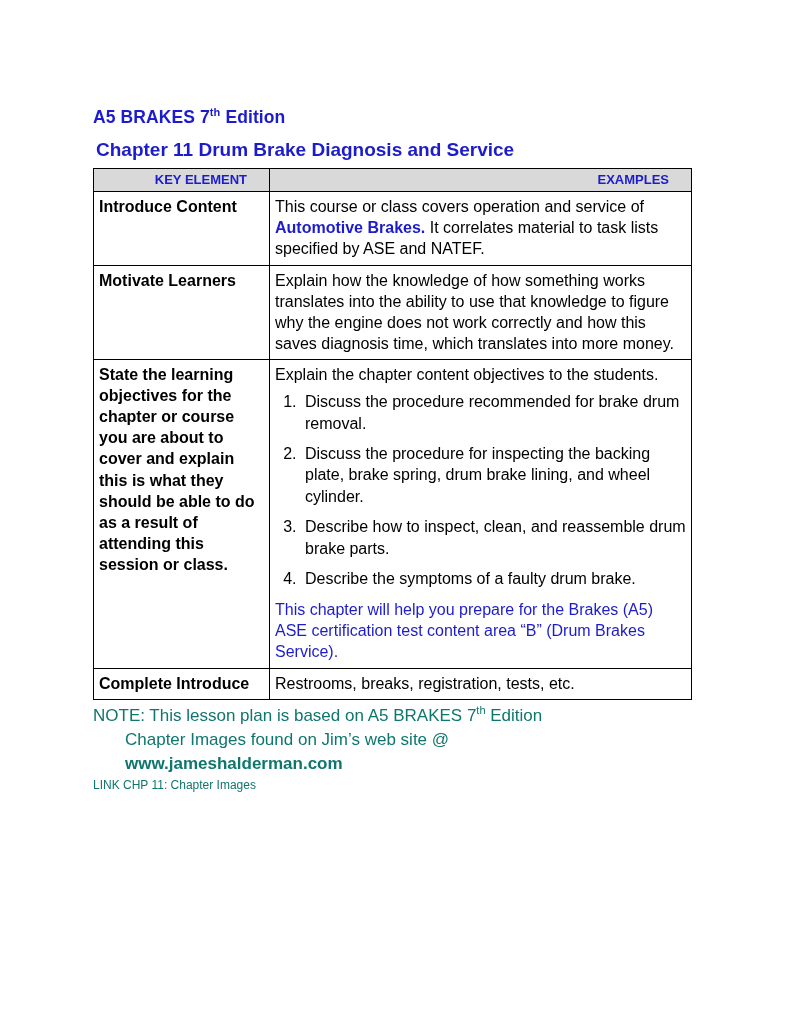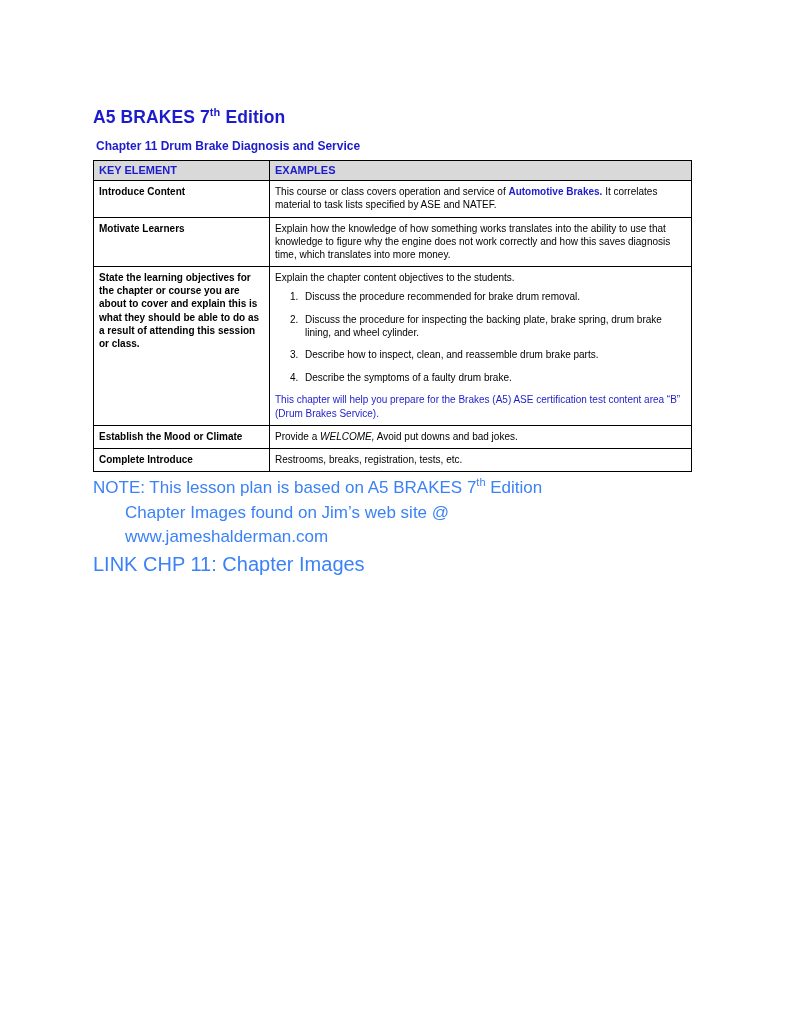--- a/index.html
+++ b/index.html
@@ -35,21 +35,21 @@
     letter-spacing: 0.1px;
     margin: 0 0 12px 0;
     line-height: 1.1;
   }
   .doc-title sup {
     font-size: 11px;
     vertical-align: super;
     line-height: 0;
   }
   .chapter-title {
-    font-size: 12px;
+    font-size: 19px;
     font-weight: bold;
     color: #1c1ccc;
     margin: 0 0 6px 0;
     padding-left: 3px;
     line-height: 1.2;
   }
   .section-title {
     font-size: 14.5px;
     font-weight: bold;
     color: #1c1ccc;
@@ -61,30 +61,30 @@
   table.lesson {
     border-collapse: collapse;
     width: 598px;
     table-layout: fixed;
     margin: 0;
   }
   table.lesson td, table.lesson th {
     border: 1px solid #000000;
     vertical-align: top;
     padding: 4px 5px 5px 5px;
-    font-size: 10px;
+    font-size: 16px;
     line-height: 1.32;
   }
   table.lesson th {
     background: #d9d9d9;
-    text-align: left;
+    text-align: right;
     font-weight: bold;
-    font-size: 11px;
+    font-size: 13px;
     color: #1c1ccc;
-    padding: 2px 5px 3px 5px;
+    padding: 2px 22px 3px 5px;
   }
   col.c1 { width: 176px; }
   col.c2 { width: 422px; }
   td.key {
     font-weight: bold;
     font-size: 11.5px;
   }
   .blue-bold { color: #1c1ccc; font-weight: bold; }
   .italic { font-style: italic; }
   ol.objectives {
@@ -100,31 +100,31 @@
   .obj-note {
     margin-top: 8px;
     color: #1c1ccc;
     font-weight: normal;
     line-height: 1.34;
   }
   .note-block {
     margin-top: 4px;
     font-size: 17px;
     line-height: 1.42;
-    color: #3b82f6;
+    color: #0f766e;
   }
   .note-block sup {
     font-size: 11px;
     vertical-align: super;
     line-height: 0;
   }
   .note-line2 { padding-left: 32px; }
-  .note-line3 { padding-left: 32px; }
+  .note-line3 { padding-left: 32px; font-weight: bold; }
   .link-line {
-    font-size: 20px;
+    font-size: 12px;
     margin-top: 1px;
   }
   td.tight { padding-top: 3px; padding-bottom: 3px; }
 </style>
 </head>
 <body>
 
 <div class="page">
   <div class="content">
 
@@ -162,24 +162,20 @@
             <ol class="objectives">
               <li>Discuss the procedure recommended for brake drum removal.</li>
               <li>Discuss the procedure for inspecting the backing plate, brake spring, drum brake lining, and wheel cylinder.</li>
               <li>Describe how to inspect, clean, and reassemble drum brake parts.</li>
               <li>Describe the symptoms of a faulty drum brake.</li>
             </ol>
             <div class="obj-note">This chapter will help you prepare for the Brakes (A5) ASE certification test content area “B” (Drum Brakes Service).</div>
           </td>
         </tr>
 
-        <tr>
-          <td class="key tight">Establish the Mood or Climate</td>
-          <td class="tight"><span>Provide a </span><span class="italic">WELCOME,</span><span> Avoid put downs and bad jokes.</span></td>
-        </tr>
 
         <tr>
           <td class="key tight">Complete Introduce</td>
           <td class="tight">Restrooms, breaks, registration, tests, etc.</td>
         </tr>
 
       </tbody>
     </table>
 
     <div class="note-block">

